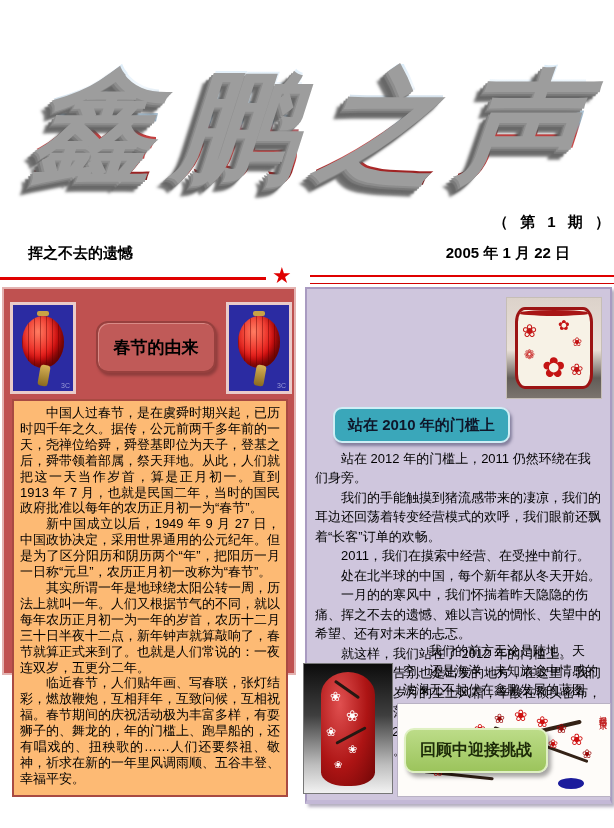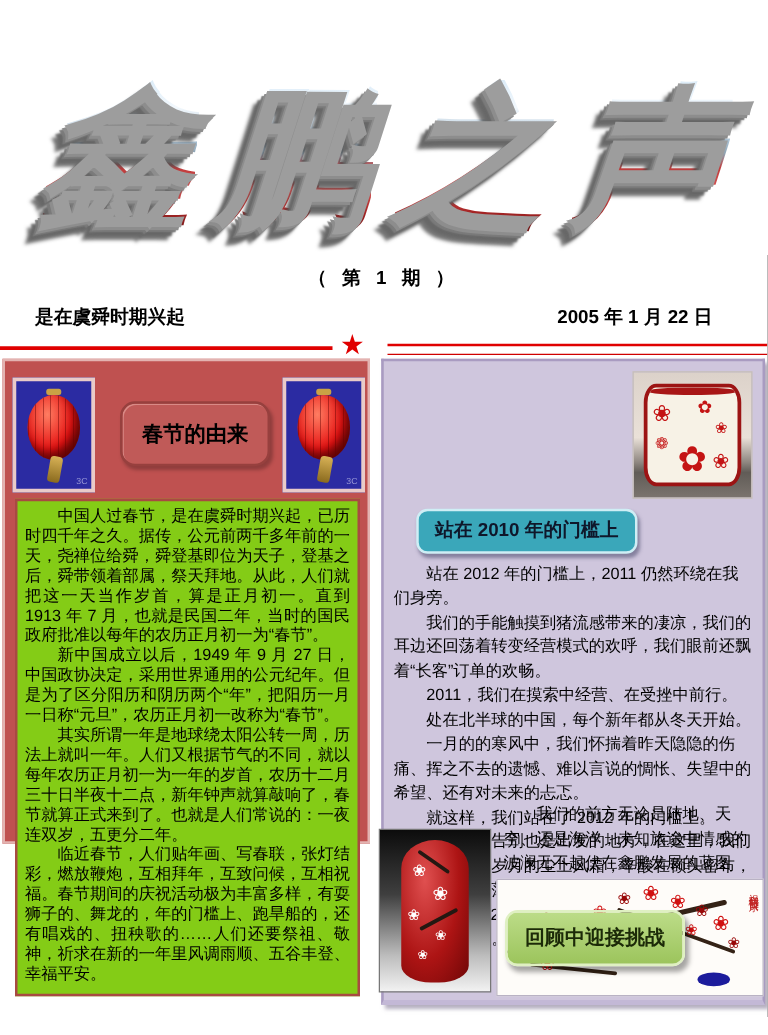--- a/index.html
+++ b/index.html
@@ -9,21 +9,21 @@
   
   .wordart{position:absolute;left:35px;top:42px;width:548px;height:165px;
            display:flex;justify-content:space-between;align-items:center;}
   .wa-char{font-size:122px;line-height:1;font-weight:bold;font-style:italic;
            background:linear-gradient(180deg,#dcecf8 0%,#f2f8fd 18%,#a9c0d2 40%,#8fa4b4 48%,
                       #c13c3c 58%,#d55353 72%,#a82626 86%,#6e1414 100%);
            -webkit-background-clip:text;background-clip:text;color:transparent;
            text-shadow:-2px 2px 0 #9d9d9d,-4px 4px 0 #8d8d8d,-6px 6px 1px #7b7b7b,
                        -9px 9px 2px #686868,-12px 12px 3px rgba(70,70,70,.75);
            transform:skewX(-4deg);}
-  .issue-line{position:absolute;left:0;top:213px;width:614px;text-align:center;
+  .issue-line{position:absolute;left:0;top:213px;width:614px;text-align:right;
               font-size:15px;font-weight:bold;letter-spacing:4px;}
   .dept{position:absolute;left:28px;top:244px;font-size:15px;font-weight:bold;}
   .date{position:absolute;right:44px;top:244px;font-size:15px;font-weight:bold;}
 
   
   .divider{position:absolute;left:0;top:268px;width:614px;height:18px;}
   .div-left{position:absolute;left:0;top:9px;width:266px;height:3px;background:#e00000;}
   .div-right{position:absolute;left:310px;right:0;top:7px;height:6px;
              border-top:2px solid #e00000;border-bottom:1px solid #d00000;}
   .div-star{position:absolute;left:272px;top:-3px;font-size:22px;color:#e00000;line-height:1;}
@@ -42,21 +42,21 @@
                 background:repeating-linear-gradient(90deg,rgba(100,0,0,.45) 0 1px,transparent 1px 6px);}
   .lantern-tassel{position:absolute;left:26px;top:60px;width:10px;height:21px;border-radius:3px;
                 background:linear-gradient(180deg,#d8b256,#8a6a1e);transform:rotate(10deg);}
   .lantern-mark{position:absolute;right:3px;bottom:2px;font-size:7px;color:#9a9ad8;}
   .left-title-plate{position:absolute;left:92px;top:32px;width:120px;height:52px;
                     background:#c05a58;border:2px solid #97403e;border-radius:12px;
                     box-shadow:inset 1px 1px 0 #d98a86,2px 3px 3px rgba(0,0,0,.25);
                     display:flex;align-items:center;justify-content:center;
                     font-size:17px;font-weight:bold;color:#000;box-sizing:border-box;}
   .left-article{position:absolute;left:8px;top:110px;width:276px;height:398px;
-                background:#84cc16;border:2px solid #a84a42;box-sizing:border-box;
+                background:#fdba74;border:2px solid #a84a42;box-sizing:border-box;
                 padding:4px 6px;overflow:hidden;
                 font-size:13px;line-height:15.9px;text-align:justify;}
   .left-article p{margin:0;text-indent:2em;}
 
   
   .right-panel{position:absolute;left:305px;top:287px;width:307px;height:517px;
                background:#cfc6dd;border:2px solid #a99bc1;border-bottom:4px solid #c3b8d6;
                box-sizing:border-box;box-shadow:3px 3px 3px rgba(120,110,140,.55);}
   .rp-content{position:relative;padding:6px 8px 0 8px;font-size:13px;line-height:19.5px;}
   .rp-content p{margin:0;text-indent:2em;}
@@ -106,21 +106,21 @@
 
 <div id="page">
 
   <div class="wordart">
     <span class="wa-char">鑫</span>
     <span class="wa-char">鹏</span>
     <span class="wa-char">之</span>
     <span class="wa-char">声</span>
   </div>
   <div class="issue-line">（ 第 1 期 ）</div>
-  <div class="dept">是在虞舜时期兴起</div>
+  <div class="dept">挥之不去的遗憾</div>
   <div class="date">2005 年 1 月 22 日</div>
 
   <div class="divider">
     <div class="div-left"></div>
     <span class="div-star">★</span>
     <div class="div-right"></div>
   </div>
 
   <div class="left-panel">
     <div class="lantern l1">

